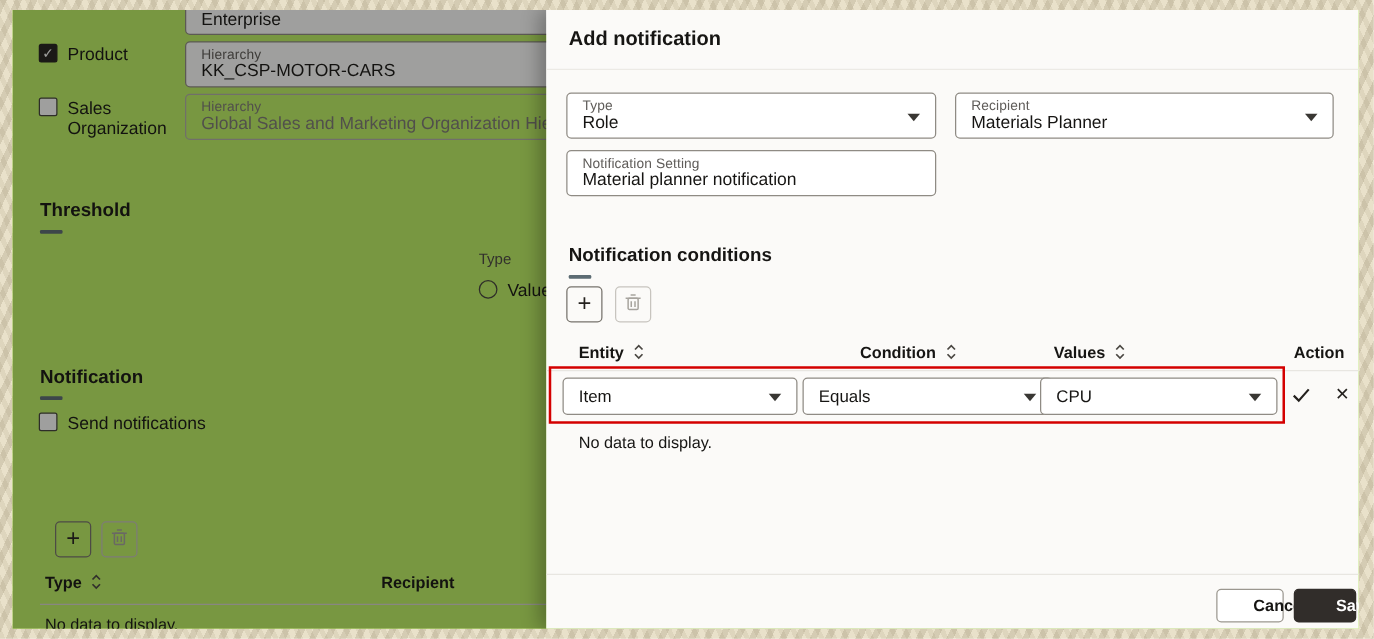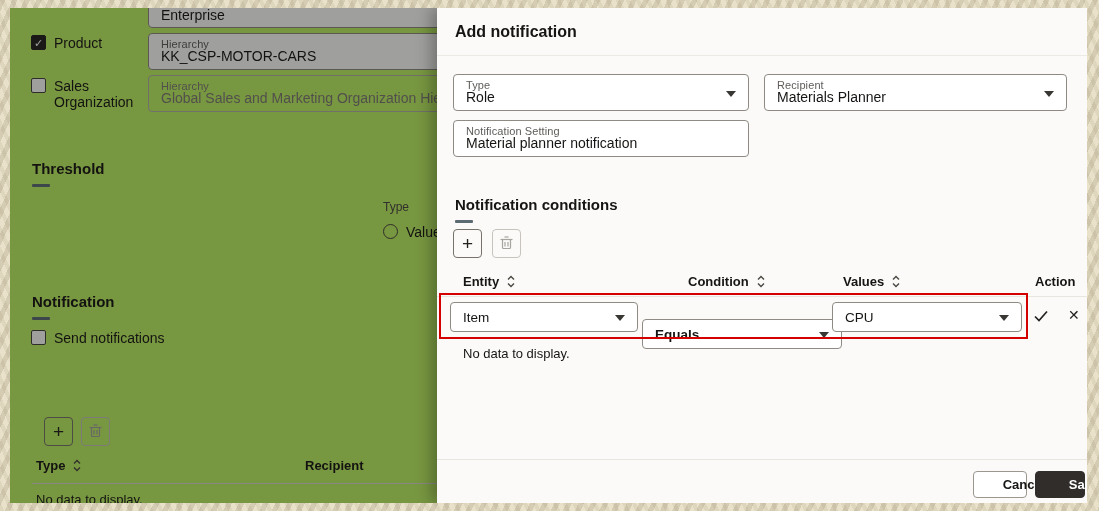--- a/index.html
+++ b/index.html
@@ -233,21 +233,21 @@
     <div class="col-header" style="left:598px; top:266px;">
       <span>Action</span>
     </div>
 
     <div class="divider" style="left:0; top:288px; width:650px; background:#e8e6e1;"></div>
 
     <div class="row-select" style="left:13px; top:294px; width:188px;">
       <span class="rvalue">Item</span>
       <span class="caret"></span>
     </div>
-    <div class="row-select" style="left:205px; top:311px; width:200px;font-weight:bold;">
+    <div class="row-select" style="left:205px; top:294px; width:200px;">
       <span class="rvalue">Equals</span>
       <span class="caret"></span>
     </div>
     <div class="row-select" style="left:395px; top:294px; width:190px;">
       <span class="rvalue">CPU</span>
       <span class="caret"></span>
     </div>
 
     <span class="action-icon" style="left:596px; top:301px;">
       <svg width="16" height="14" viewBox="0 0 16 14">

